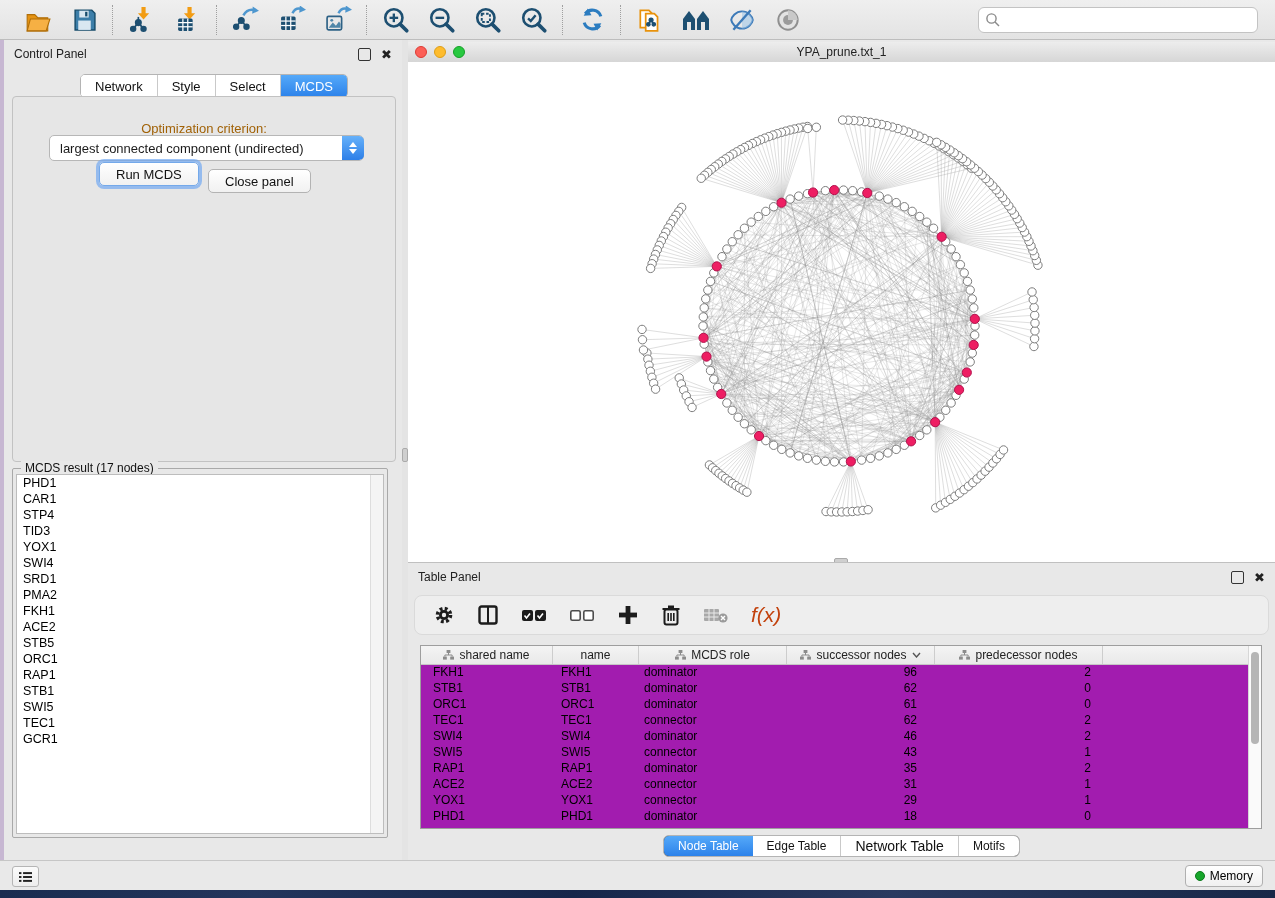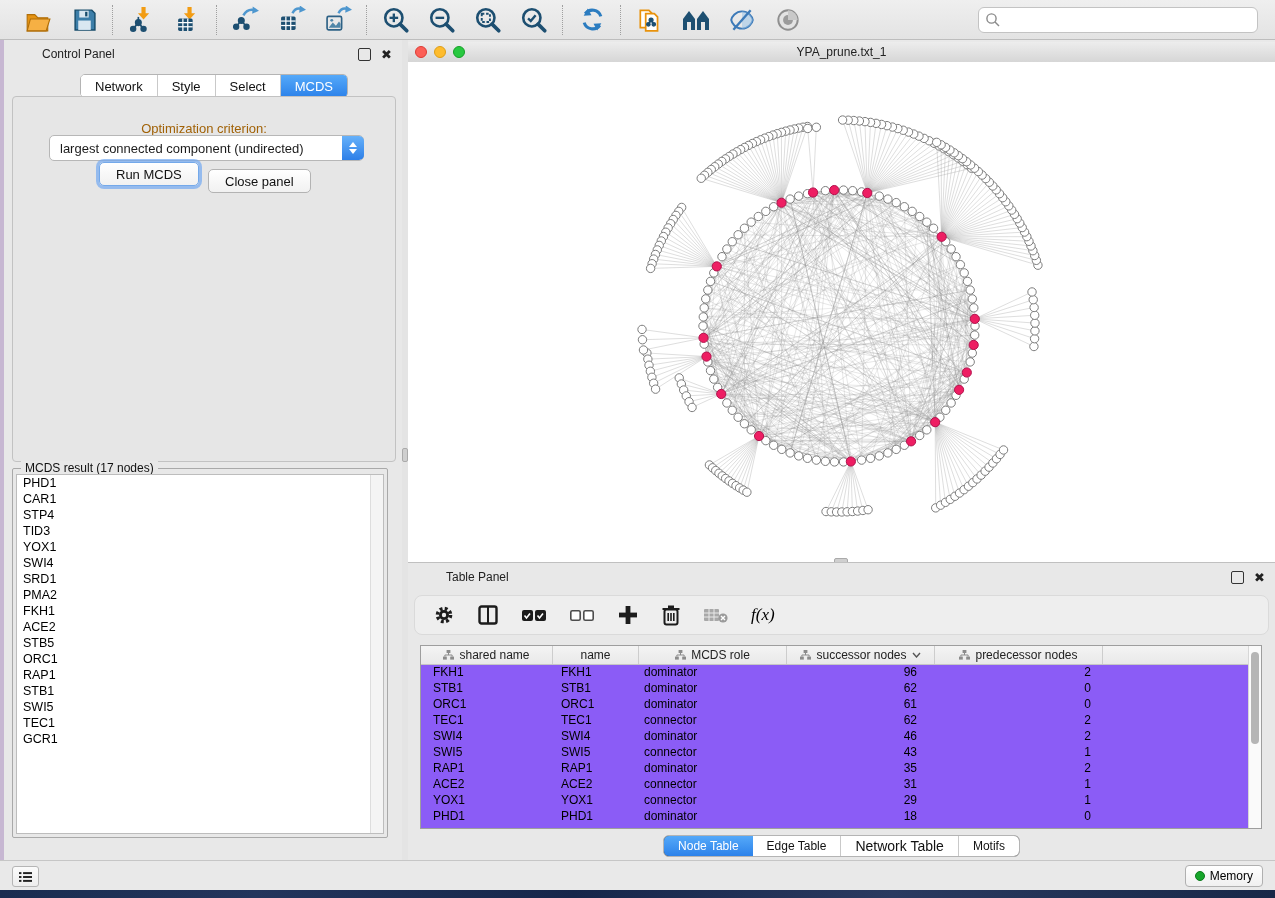--- a/index.html
+++ b/index.html
@@ -16,21 +16,21 @@
   #search-wrap{position:absolute;right:17px;top:7px;width:280px;height:26px;background:#fff;border:1px solid #c3c3c3;
                border-radius:6px;display:flex;align-items:center;padding-left:6px;box-sizing:border-box;}
   #search-wrap input{border:none;outline:none;flex:1;height:20px;font-size:12px;background:transparent;}
   
   #left-strip{left:0;top:40px;width:4px;height:850px;background:#c7b7d2;}
   #bottom-strip{left:0;top:890px;width:1275px;height:8px;
       background:linear-gradient(90deg,#1a2c50,#23355c 20%,#16264a 45%,#2a3a60 70%,#182848);}
   
   #control-panel{left:4px;top:40px;width:398px;height:820px;background:#e8e8e8;box-sizing:border-box;}
   .panel-head{height:28px;display:flex;align-items:center;padding:0 10px;}
-  .panel-title{font-size:12px;color:#222;flex:1;margin-left:28px;}
+  .panel-title{font-size:12px;color:#222;flex:1;}
   .float-btn{width:11px;height:11px;border:1.5px solid #333;border-radius:2px;margin-right:10px;cursor:pointer;}
   .close-btn{font-size:13px;font-weight:bold;color:#222;cursor:pointer;line-height:11px;}
   #cp-tabs{position:absolute;left:76px;top:34px;height:22px;display:flex;border:1px solid #b4b4b4;border-radius:5px;
            background:#fff;overflow:hidden;box-shadow:0 1px 0 rgba(255,255,255,.6);}
   .seg-tab{padding:0 14px;display:flex;align-items:center;font-size:13px;color:#111;border-right:1px solid #c9c9c9;cursor:pointer;background:#fff;}
   .seg-tab:last-child{border-right:none;}
   .seg-tab.active{background:linear-gradient(#55a9f9,#2c82ea);color:#fff;border-right:none;}
   #cp-content{left:8px;top:56px;width:382px;height:364px;background:#e6e6e6;border:1px solid #c2c2c2;border-radius:4px;}
   #crit-label{left:0;top:24px;width:382px;text-align:center;font-size:13px;color:#a16207;}
   #crit-select{left:36px;top:38px;width:313px;height:24px;background:#fff;border:1px solid #b7b7b7;border-radius:5px;
@@ -59,22 +59,22 @@
   #net-titlebar{position:absolute;left:0;top:0;right:0;height:20px;background:linear-gradient(#ededed,#d6d6d6);
                 border-bottom:1px solid #b2b2b2;display:flex;align-items:center;}
   .light{width:12px;height:12px;border-radius:50%;margin-left:7px;box-sizing:border-box;}
   #net-title{position:absolute;left:0;right:0;text-align:center;font-size:12px;color:#222;}
   #net-canvas{position:absolute;left:0;top:20px;width:867px;height:500px;background:#fff;}
   
   #table-panel{left:408px;top:562px;width:867px;height:298px;background:#e8e8e8;border-top:1px solid #c0c0c0;box-sizing:border-box;}
   #tp-toolbar{position:absolute;left:6px;top:32px;width:855px;height:40px;background:#eeeeee;border:1px solid #dadada;
               border-radius:8px;display:flex;align-items:center;gap:22px;padding-left:18px;box-sizing:border-box;}
   .tp-btn{background:none;border:none;padding:0;display:flex;align-items:center;justify-content:center;cursor:pointer;height:26px;}
-  #fx-label{font-family:Liberation Serif, serif;font-style:italic;font-size:17px;color:#000000;}
-  #node-table{position:absolute;left:12px;top:82px;width:842px;height:184px;background:#8b5cf6;border:1px solid #9e9e9e;box-sizing:border-box;}
+  #fx-label{font-family:Liberation Sans, sans-serif;font-style:italic;font-size:21px;color:#c2410c;}
+  #node-table{position:absolute;left:12px;top:82px;width:842px;height:184px;background:#a21caf;border:1px solid #9e9e9e;box-sizing:border-box;}
   #nt-header{position:absolute;left:0;top:0;right:12px;height:18px;background:linear-gradient(#f4f4f4,#e9e9e9);
              border-bottom:1px solid #c6c6c6;display:flex;}
   .hcell{display:flex;align-items:center;justify-content:center;font-size:12px;color:#222;border-right:1px solid #cdcdcd;box-sizing:border-box;gap:5px;cursor:pointer;}
   .hcell:last-child{border-right:none;}
   #nt-body{position:absolute;left:0;top:18px;right:12px;bottom:0;overflow:hidden;}
   .trow{display:flex;height:16px;align-items:center;}
   .tcell{font-size:12px;color:#000;box-sizing:border-box;white-space:nowrap;overflow:hidden;}
   #nt-scroll{position:absolute;top:0;right:0;width:12px;bottom:0;background:#fafafa;border-left:1px solid #d7d7d7;}
   #nt-thumb{position:absolute;left:1.5px;top:6px;width:8px;height:92px;background:#b5b5b5;border-radius:4px;}
   #tp-tabs{position:absolute;left:0;right:0;top:272px;display:flex;justify-content:center;}

